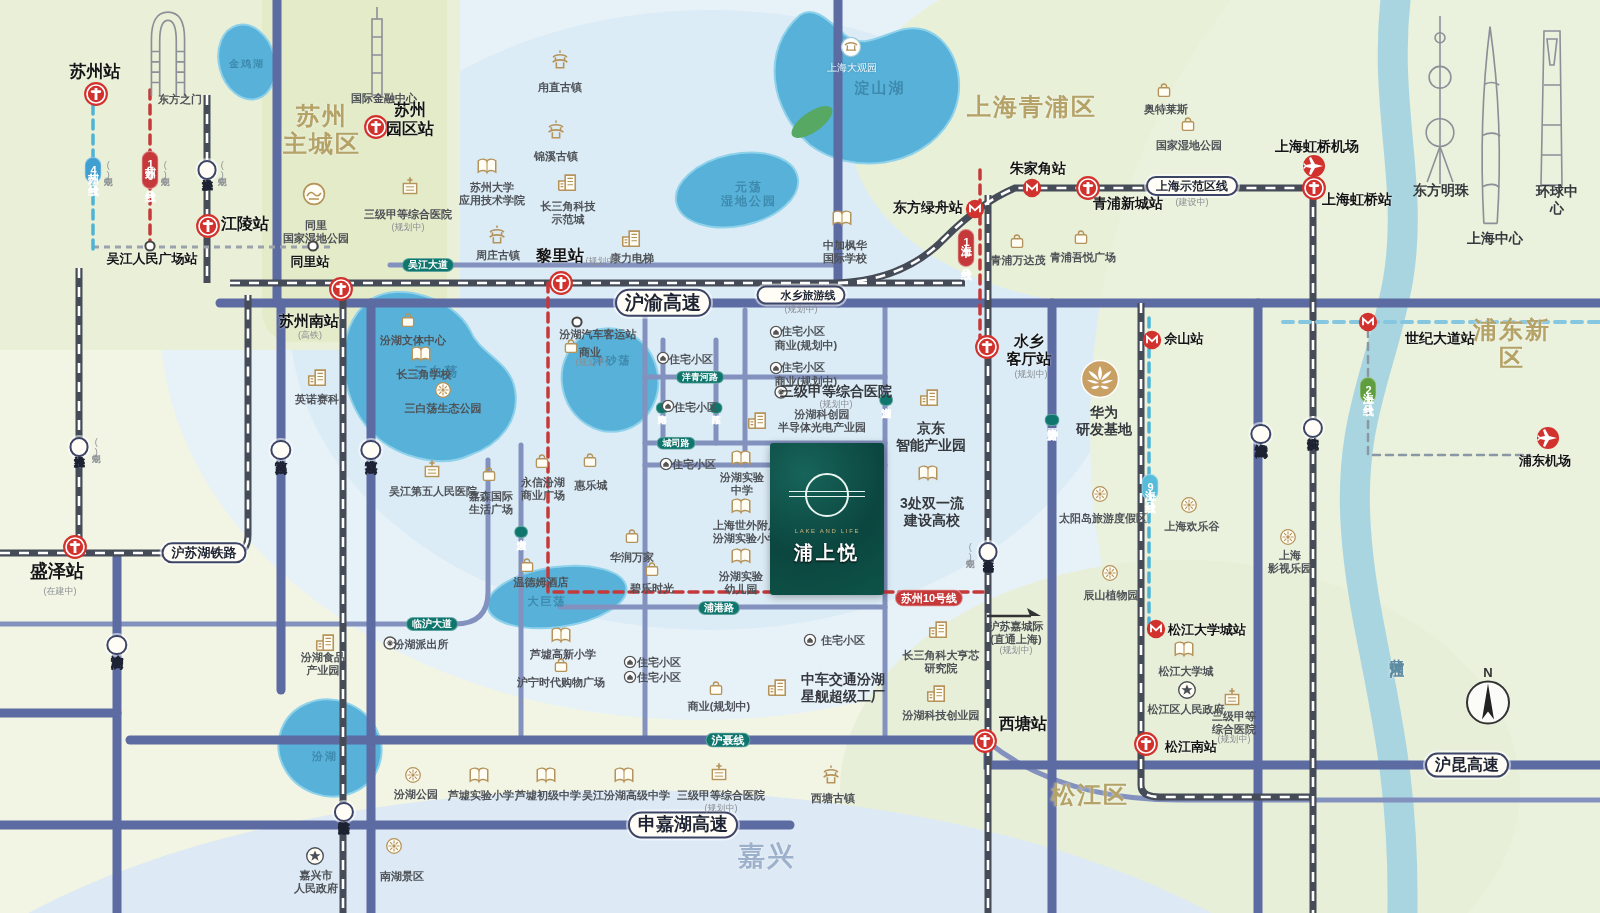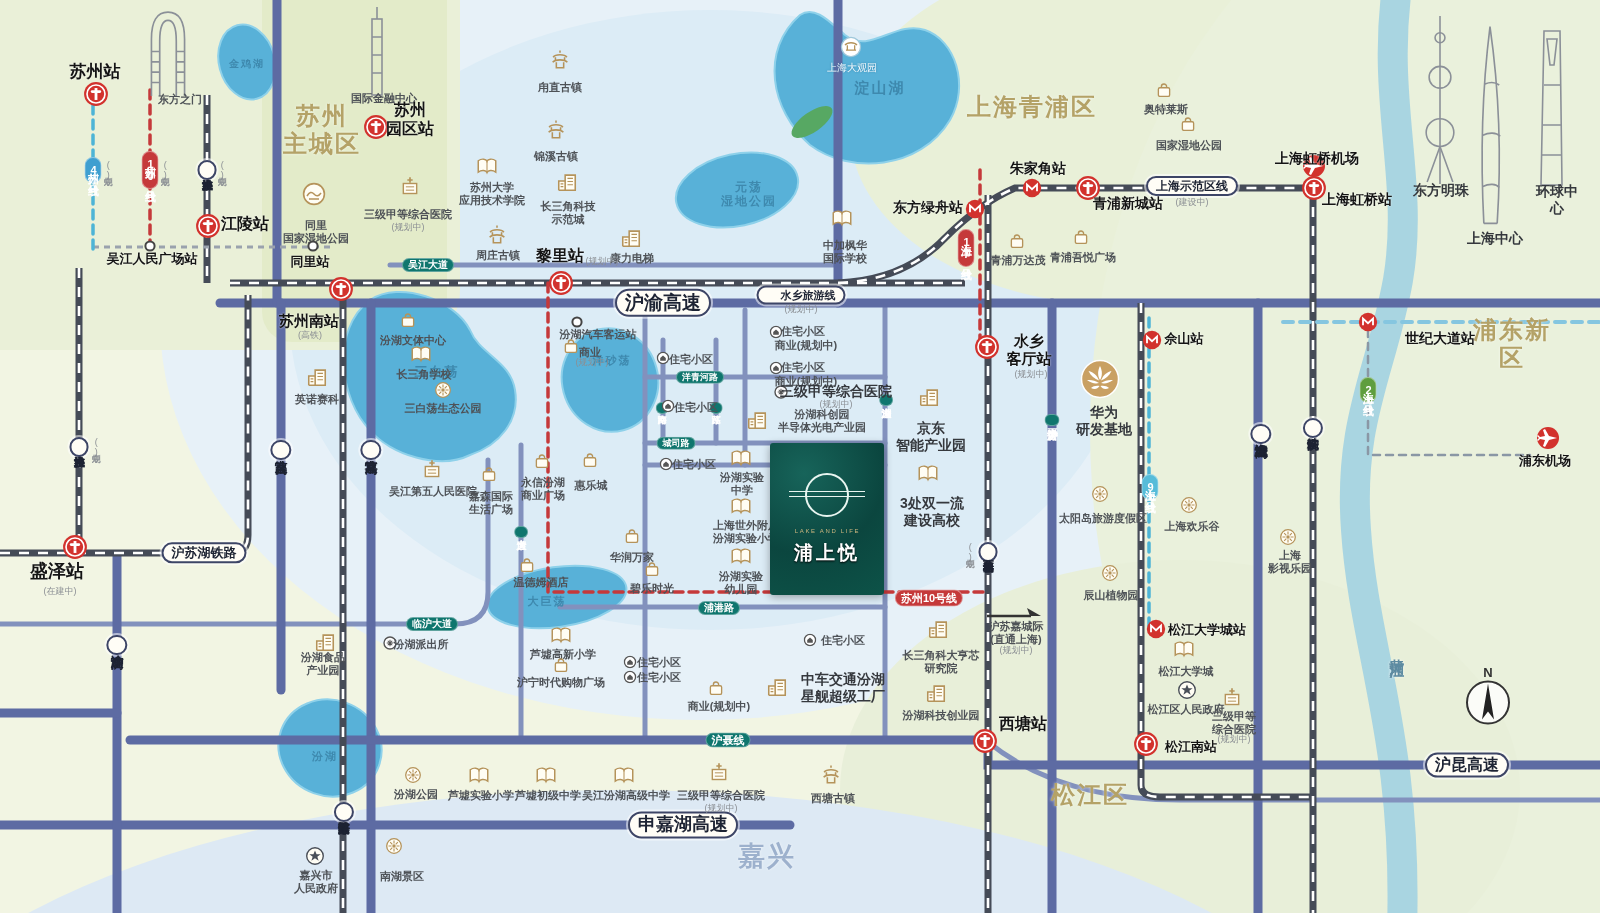--- a/index.html
+++ b/index.html
@@ -682,21 +682,21 @@
           <rect x="10.7" y="6.5" width="2.6" height="11" fill="#fff"></rect>
           <rect x="7.2" y="8.6" width="9.6" height="2.4" rx="1.2" fill="#fff"></rect>
         </svg></div>
       <div class="lbl station" style="left: 1029px; top: 350px; font-size: 15px; z-index: 21;">水乡
 客厅站</div>
       <div class="lbl sub" style="left: 1031px; top: 374px; z-index: 21;">(规划中)</div>
       <div class="lbl icon" style="left: 1314px; top: 166px; z-index: 20;"><svg width="24" height="24" viewBox="0 0 24 24">
           <circle cx="12" cy="12" r="11" fill="#d2322d"></circle>
           <path d="M21 12 L13 10 L9 3 L7 4 L9 10 L4 11 L2 9 L1 10 L3 12 L1 14 L2 15 L4 13 L9 14 L7 20 L9 21 L13 14 Z" fill="#fff"></path>
         </svg></div>
-      <div class="lbl station" style="left: 1317px; top: 158px; font-size: 14px; z-index: 21;">上海虹桥机场</div>
+      <div class="lbl station" style="left: 1317px; top: 146px; font-size: 14px; z-index: 21;">上海虹桥机场</div>
       <div class="lbl icon" style="left: 1314px; top: 188px; z-index: 20;"><svg width="26" height="26" viewBox="0 0 24 24">
           <circle cx="12" cy="12" r="11" fill="#d2322d"></circle>
           <circle cx="12" cy="12" r="8.3" fill="none" stroke="#fff" stroke-width="1.5"></circle>
           <rect x="10.7" y="6.5" width="2.6" height="11" fill="#fff"></rect>
           <rect x="7.2" y="8.6" width="9.6" height="2.4" rx="1.2" fill="#fff"></rect>
         </svg></div>
       <div class="lbl station" style="left: 1357px; top: 199px; font-size: 14px; z-index: 21;">上海虹桥站</div>
       <div class="lbl icon" style="left: 1368px; top: 322px; z-index: 20;"><svg width="20" height="20" viewBox="0 0 24 24">
           <circle cx="12" cy="12" r="11" fill="#d2322d"></circle>
           <path d="M6 16 V8 L12 13.5 L18 8 V16" fill="none" stroke="#fff" stroke-width="2.2"></path>

